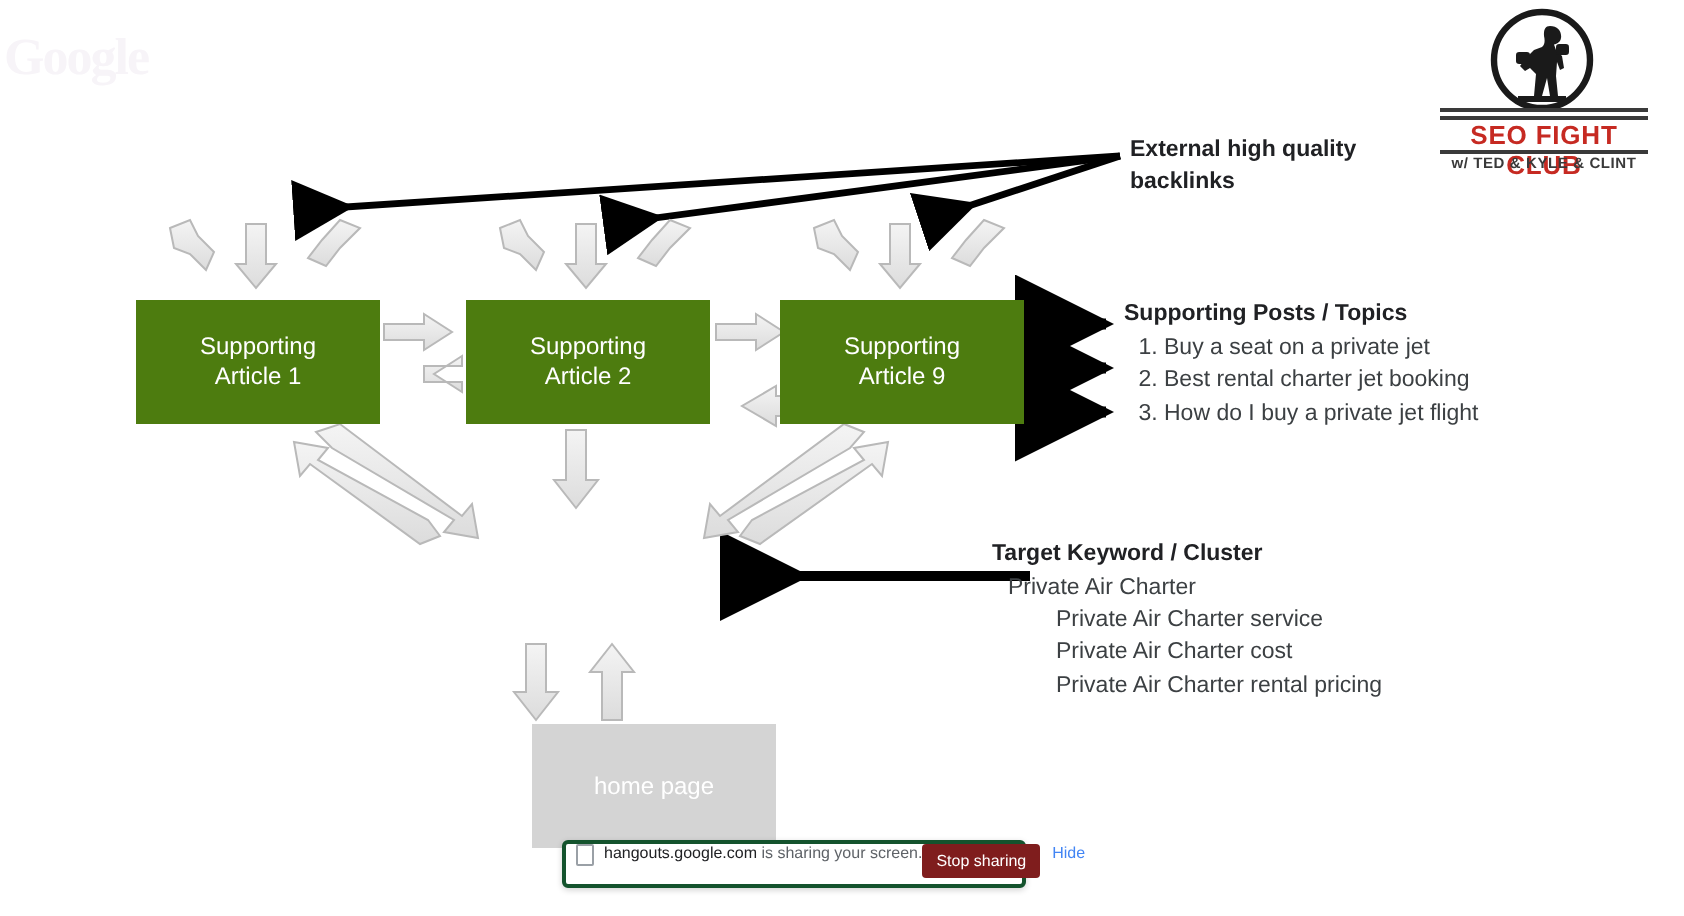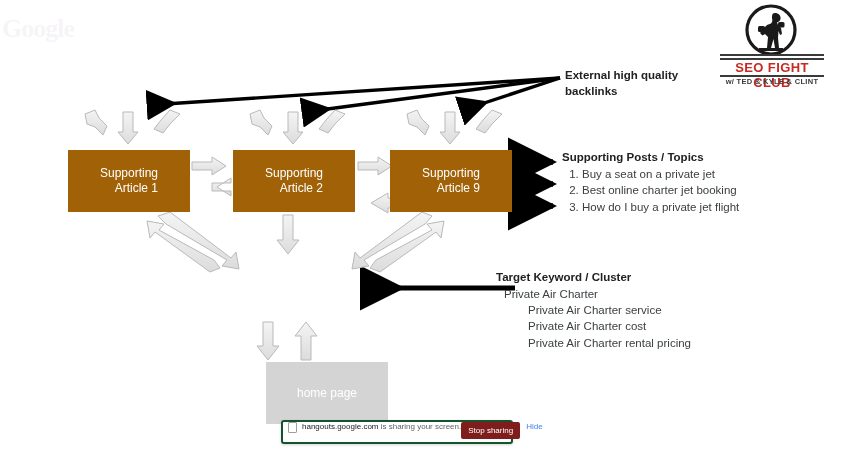--- a/index.html
+++ b/index.html
@@ -47,21 +47,21 @@
 
   
   .node{
     position:absolute;
     display:flex;align-items:center;justify-content:center;
     text-align:center;
     color:#ffffff;
     font-size:12px;
     line-height:1.25;
   }
-  .node.red{background:#a16207;text-align:right;}
+  .node.red{background:#4d7c0f;}
   .node.gray{background:#d4d4d4;color:#ffffff;font-size:12px;margin-left:33px;}
 
   #box-a1{left:68px;top:150px;width:122px;height:62px;}
   #box-a2{left:233px;top:150px;width:122px;height:62px;}
   #box-a3{left:390px;top:150px;width:122px;height:62px;}
   #box-target{left:233px;top:257px;width:122px;height:62px;}
   #box-home{left:233px;top:362px;width:122px;height:62px;}
 
   
   .ann{position:absolute;color:#202124;}
@@ -224,21 +224,21 @@
 
   <div class="ann" id="ann-backlinks">
     <div class="ann-h">External high quality</div>
     <div class="ann-h">backlinks</div>
   </div>
 
   <div class="ann" id="ann-posts">
     <div class="ann-h">Supporting Posts / Topics</div>
     <ol>
       <li>Buy a seat on a private jet</li>
-      <li>Best online charter jet booking</li>
+      <li>Best rental charter jet booking</li>
       <li>How do I buy a private jet flight</li>
     </ol>
   </div>
 
   <div class="ann" id="ann-target">
     <div class="ann-h">Target Keyword / Cluster</div>
     <div class="ann-l lvl1">Private Air Charter</div>
     <div class="ann-l lvl2">Private Air Charter service</div>
     <div class="ann-l lvl2">Private Air Charter cost</div>
     <div class="ann-l lvl2">Private Air Charter rental pricing</div>

